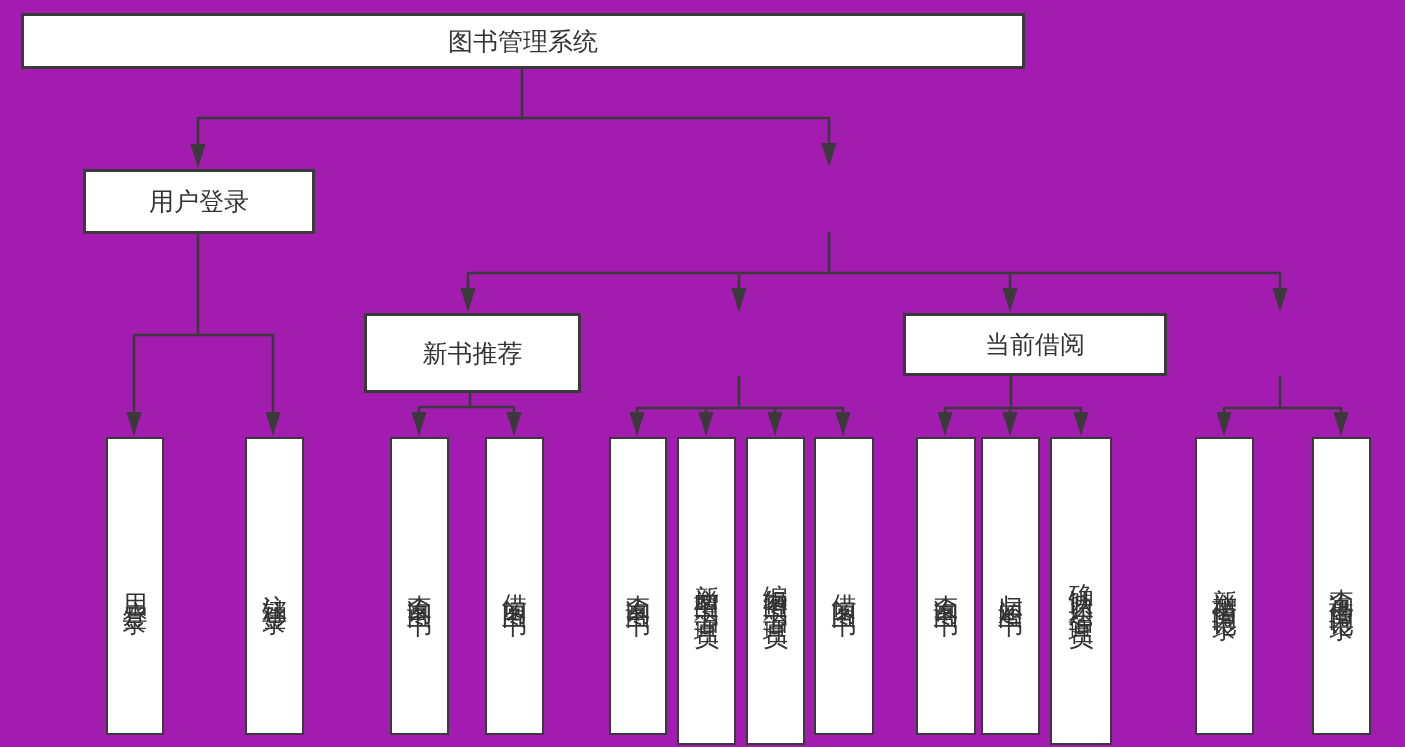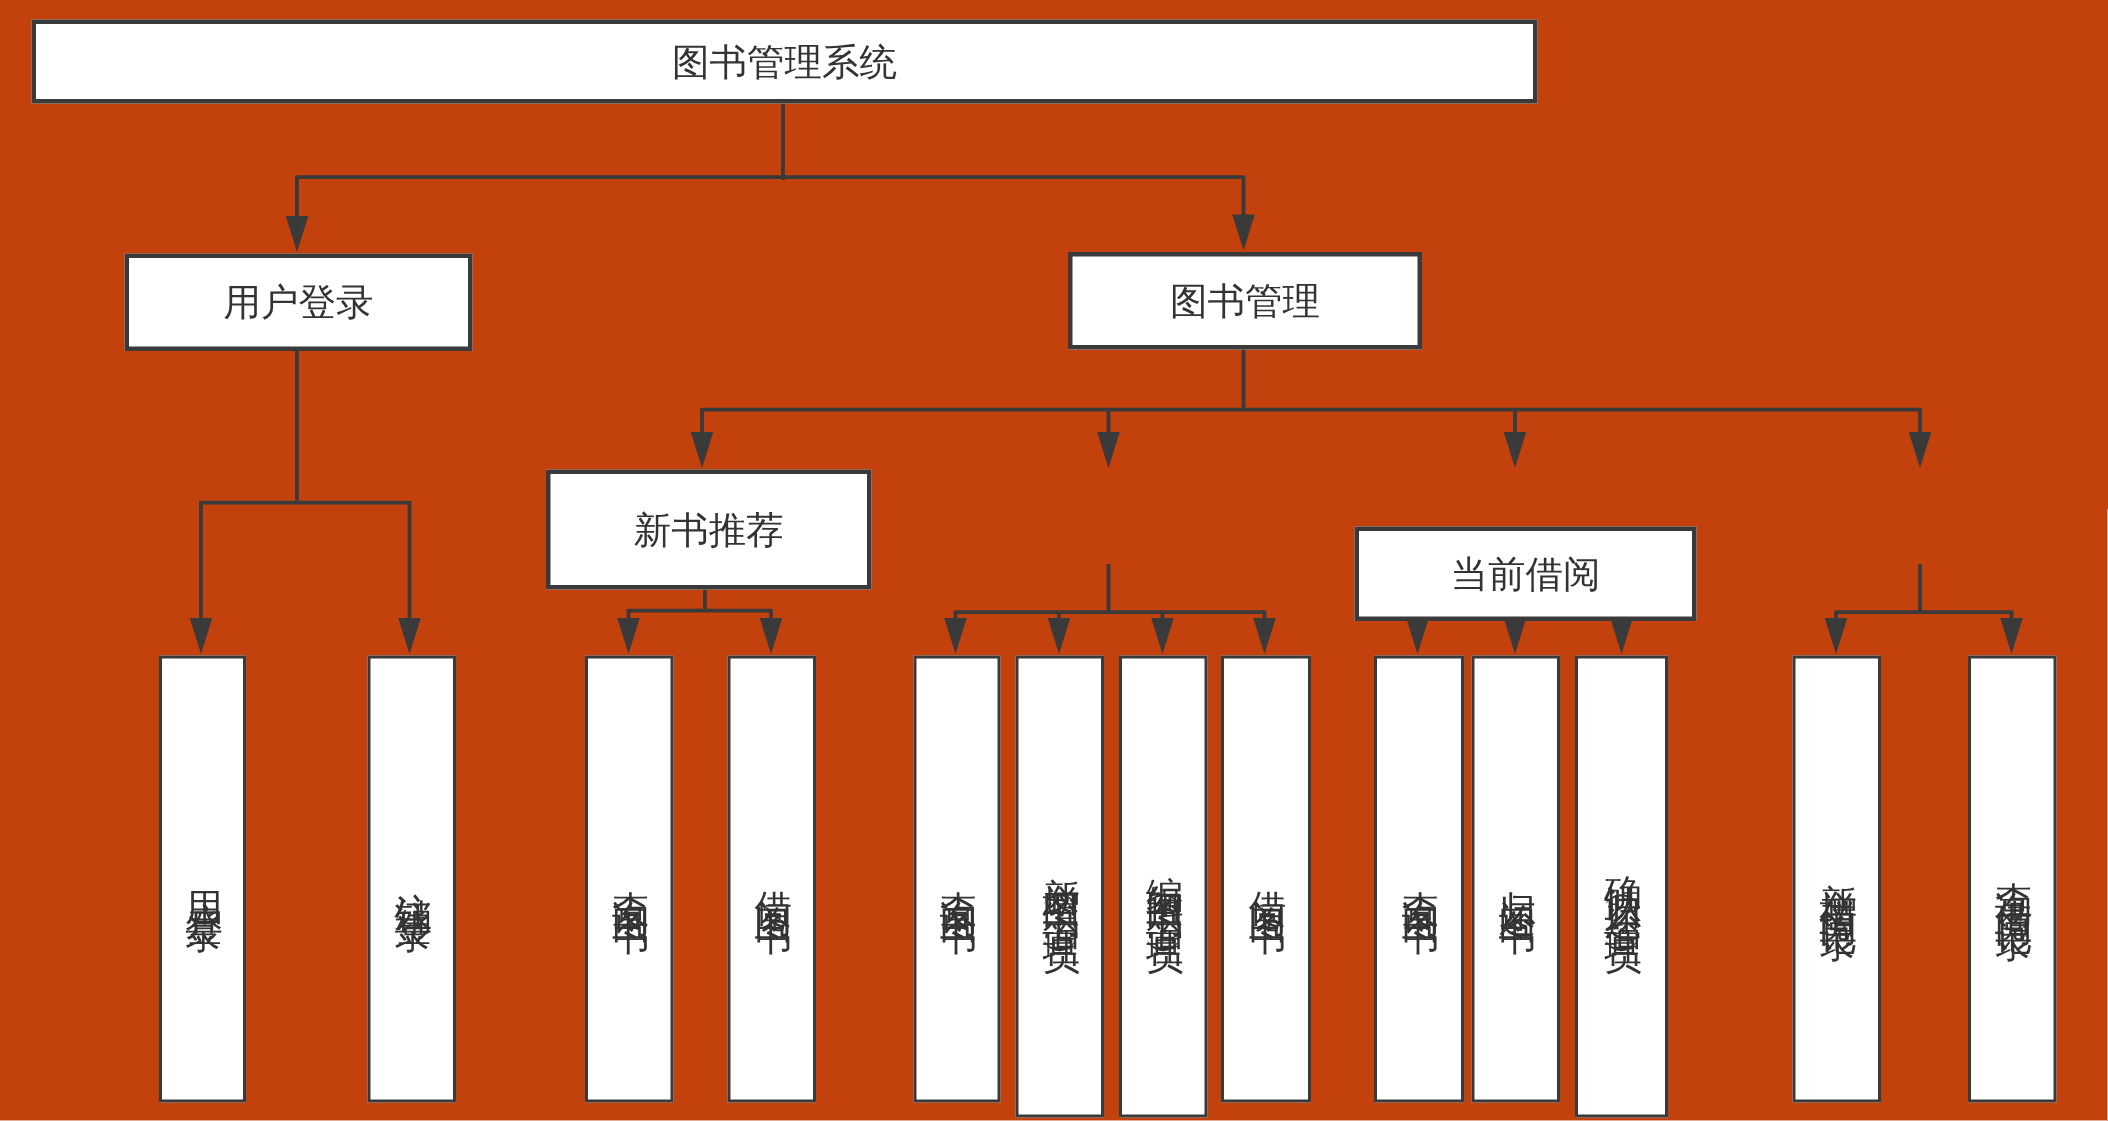--- a/index.html
+++ b/index.html
@@ -5,21 +5,21 @@
   html, body {
     margin: 0;
     padding: 0;
     background: #ffffff;
     font-family: "Liberation Sans", "DejaVu Sans", sans-serif;
   }
   #canvas {
     position: relative;
     width: 1405px;
     height: 747px;
-    background: #c2410c;
+    background: #a21caf;
     overflow: hidden;
   }
   #edges {
     position: absolute;
     left: 0; top: 0;
     width: 1405px;
     height: 747px;
   }
   .hbox {
     position: absolute;
@@ -97,24 +97,23 @@
       <polygon points="1002.5,412 1017.5,412 1010,436"></polygon>
       <polygon points="1073.5,412 1088.5,412 1081,436"></polygon>
       <polygon points="1216.5,412 1231.5,412 1224,436"></polygon>
       <polygon points="1333.5,412 1348.5,412 1341,436"></polygon>
     </g>
   </svg>
 
   <div class="hbox" style="left:21px; top:13px; width:1004px; height:56px;">图书管理系统</div>
 
   <div class="hbox" style="left:83px; top:169px; width:232px; height:65px;">用户登录</div>
-  <div class="hbox" style="left:712px; top:168px; width:236px; height:65px;">图书管理</div>
 
   <div class="hbox" style="left:364px; top:313px; width:217px; height:80px;">新书推荐</div>
-  <div class="hbox" style="left:903px; top:313px; width:228px; height:63px;margin-top:38px;">当前借阅</div>
+  <div class="hbox" style="left:903px; top:313px; width:264px; height:63px;">当前借阅</div>
 
   <div class="vbox" style="left:106px; top:437px; width:58px; height:298px;">
     <span class="vtext">用户登录</span>
   </div>
   <div class="vbox" style="left:245px; top:437px; width:59px; height:298px;">
     <span class="vtext">注销登录</span>
   </div>
 
   <div class="vbox" style="left:390px; top:437px; width:59px; height:298px;">
     <span class="vtext">查询图书</span>

